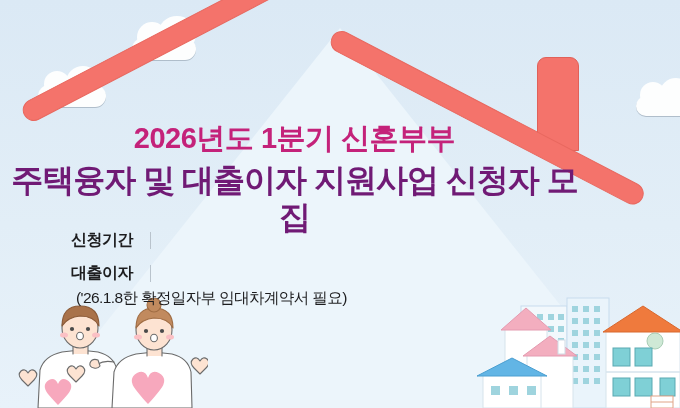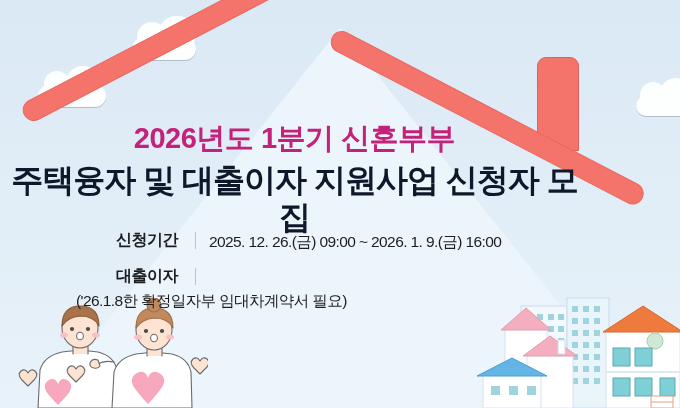--- a/index.html
+++ b/index.html
@@ -104,37 +104,37 @@
     font-size: 29px;
     font-weight: bold;
     color: #c4227a;
     letter-spacing: -0.5px;
     line-height: 1.15;
     margin-bottom: 7px;
   }
   .title-line2 {
     font-size: 32px;
     font-weight: bold;
-    color: #0f172a;
+    color: #701a75;
     letter-spacing: -1px;
     line-height: 1.15;
   }
 
   
   .info {
     position: absolute;
     left: 0; top: 230px;
     width: 680px;
     z-index: 6;
   }
   .info-row {
     display: flex;
     align-items: flex-start;
     justify-content: flex-start;
-    padding-left: 116px;
+    padding-left: 71px;
     margin-bottom: 12px;
   }
   .info-label {
     font-size: 16px;
     font-weight: bold;
     color: #1d1d1f;
     letter-spacing: -0.5px;
     white-space: nowrap;
     width: 66px;
   }
@@ -196,21 +196,20 @@
   <div class="titles">
     <div class="title-line1">2026년도 1분기 신혼부부</div>
     <div class="title-line2">주택융자 및 대출이자 지원사업 신청자 모집</div>
   </div>
 
   <div class="info">
 
     <div class="info-row">
       <div class="info-label">신청기간</div>
       <div class="info-sep"></div>
-      <div class="info-value">2025. 12. 26.(금) 09:00 ~ 2026. 1. 9.(금) 16:00</div>
     </div>
 
     <div class="info-row">
       <div class="info-label">대출이자</div>
       <div class="info-sep"></div>
     </div>
 
     <div class="info-note">('26.1.8한 확정일자부 임대차계약서 필요)</div>
   </div>
 

